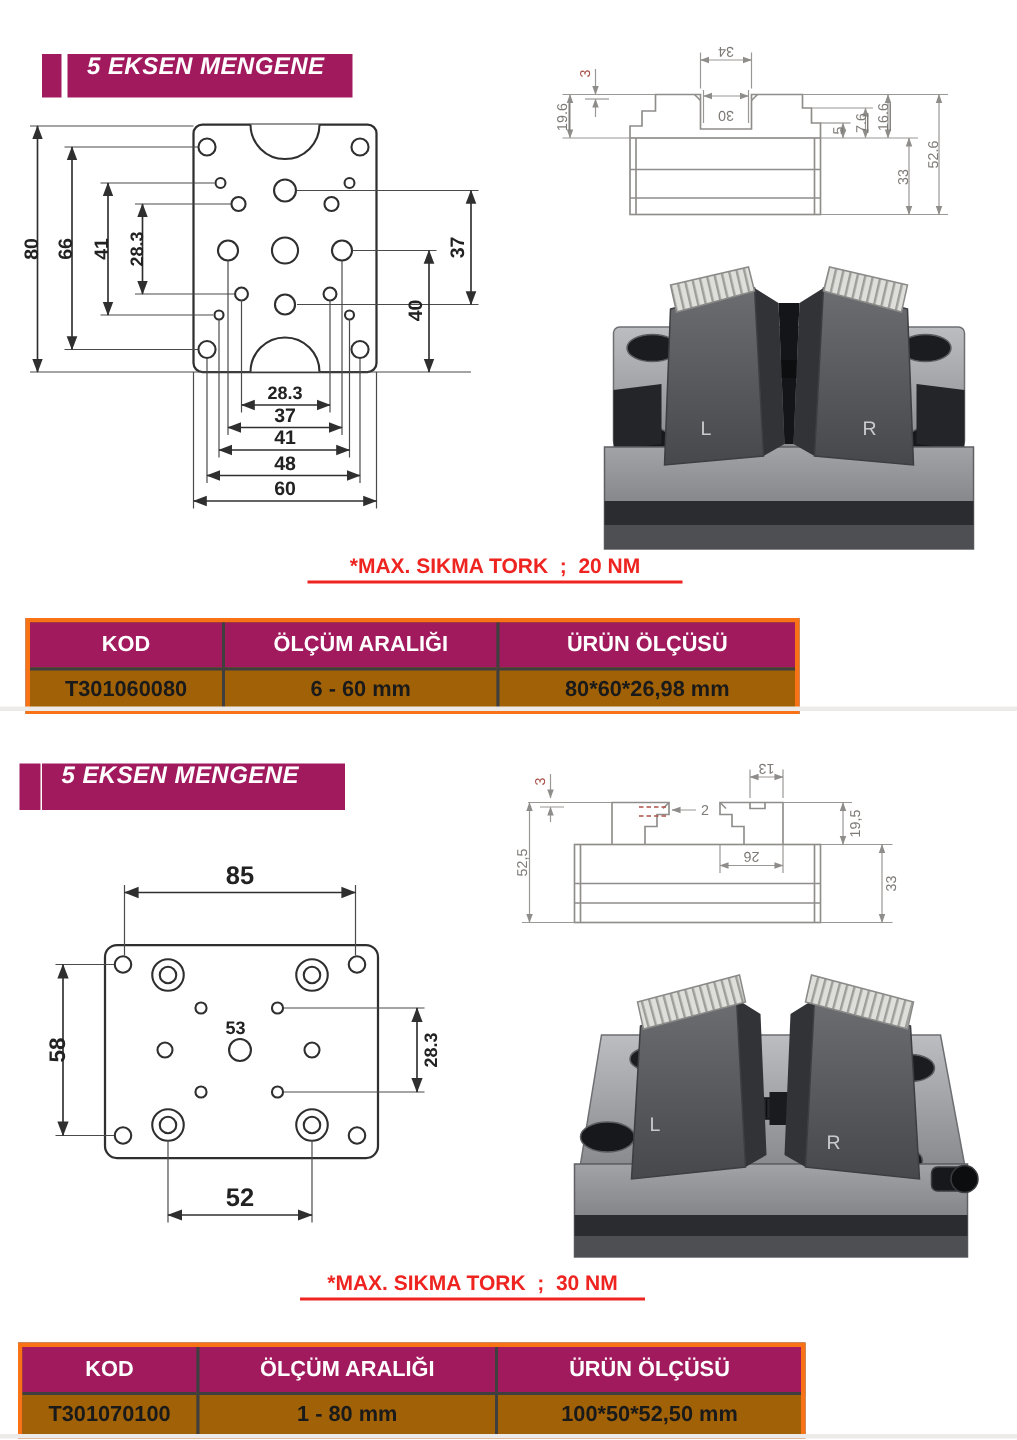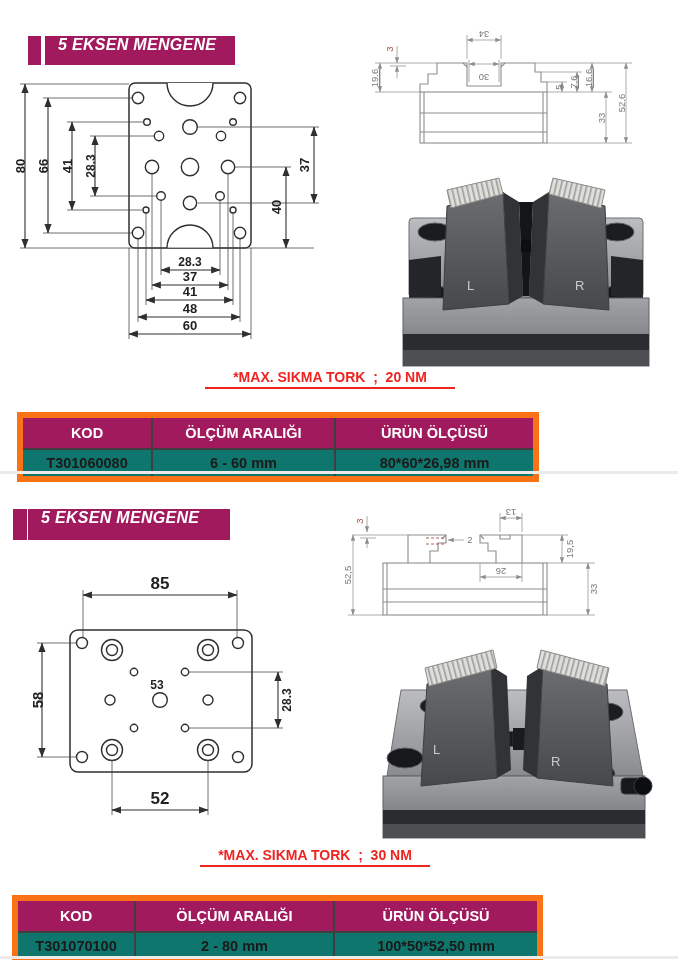--- a/index.html
+++ b/index.html
@@ -8,26 +8,26 @@
   .abs{position:absolute;}
   
   .badge-bar{background:#A21A5E;}
   .badge-main{background:#A21A5E;color:#fff;font-style:italic;font-weight:bold;
               font-size:16px;display:flex;align-items:flex-start;padding-left:13px;
               letter-spacing:.3px;}
   
   .note{color:#EE2420;font-weight:bold;font-size:14px;text-align:center;
         border-bottom:2px solid #EE2420;padding-bottom:2px;white-space:nowrap;}
   
-  .spec-table{border:6px solid #f97316;display:grid;background:#3f3f3f;grid-gap:0;}
+  .spec-table{border:3px solid #f97316;display:grid;background:#3f3f3f;grid-gap:0;}
   .spec-table .cell{display:flex;align-items:center;justify-content:center;
         font-weight:bold;font-size:14.5px;}
   .spec-table .hdr{background:#A21A5E;color:#ffffff;height:30px;border-left:2px solid #3f3f3f;}
   .spec-table .hdr:first-child{border-left:none;}
-  .spec-table .dat{background:#0f766e;color:#1a1a1a;height:26px;border-left:2px solid #3f3f3f;
+  .spec-table .dat{background:#a16207;color:#1a1a1a;height:26px;border-left:2px solid #3f3f3f;
         border-top:2px solid #3f3f3f;}
   .spec-table .dat.first{border-left:none;}
   
   text{font-family:"Liberation Sans","DejaVu Sans",sans-serif;}
   .dimtxt{font-size:13px;font-weight:bold;fill:#222;}
   .dimtxt-lg{font-size:17px;font-weight:bold;fill:#222;}
   .dimtxt-md{font-size:15px;font-weight:bold;fill:#222;}
   .dimtxt-sm{font-size:12px;font-weight:bold;fill:#222;}
   .cadtxt{font-size:9.5px;fill:#7d7a76;}
   .cadtxt-r{font-size:9.5px;fill:#A85048;}
@@ -410,18 +410,18 @@
 
   <div class="abs note" style="left:200px;top:369px;width:230px;">
     <span>*MAX. SIKMA TORK&nbsp;&nbsp;;&nbsp;&nbsp;30 NM</span>
   </div>
 
   <div class="abs spec-table" style="left:12px;top:417px;width:519px;grid-template-columns:116px 199px 204px;">
     <div class="cell hdr">KOD</div>
     <div class="cell hdr">ÖLÇÜM ARALIĞI</div>
     <div class="cell hdr">ÜRÜN ÖLÇÜSÜ</div>
     <div class="cell dat first">T301070100</div>
-    <div class="cell dat">2 - 80 mm</div>
+    <div class="cell dat">1 - 80 mm</div>
     <div class="cell dat">100*50*52,50 mm</div>
   </div>
 
   <div class="abs rule" style="left:0;top:478px;width:678px;"></div>
 </div>
 
 </body></html>

